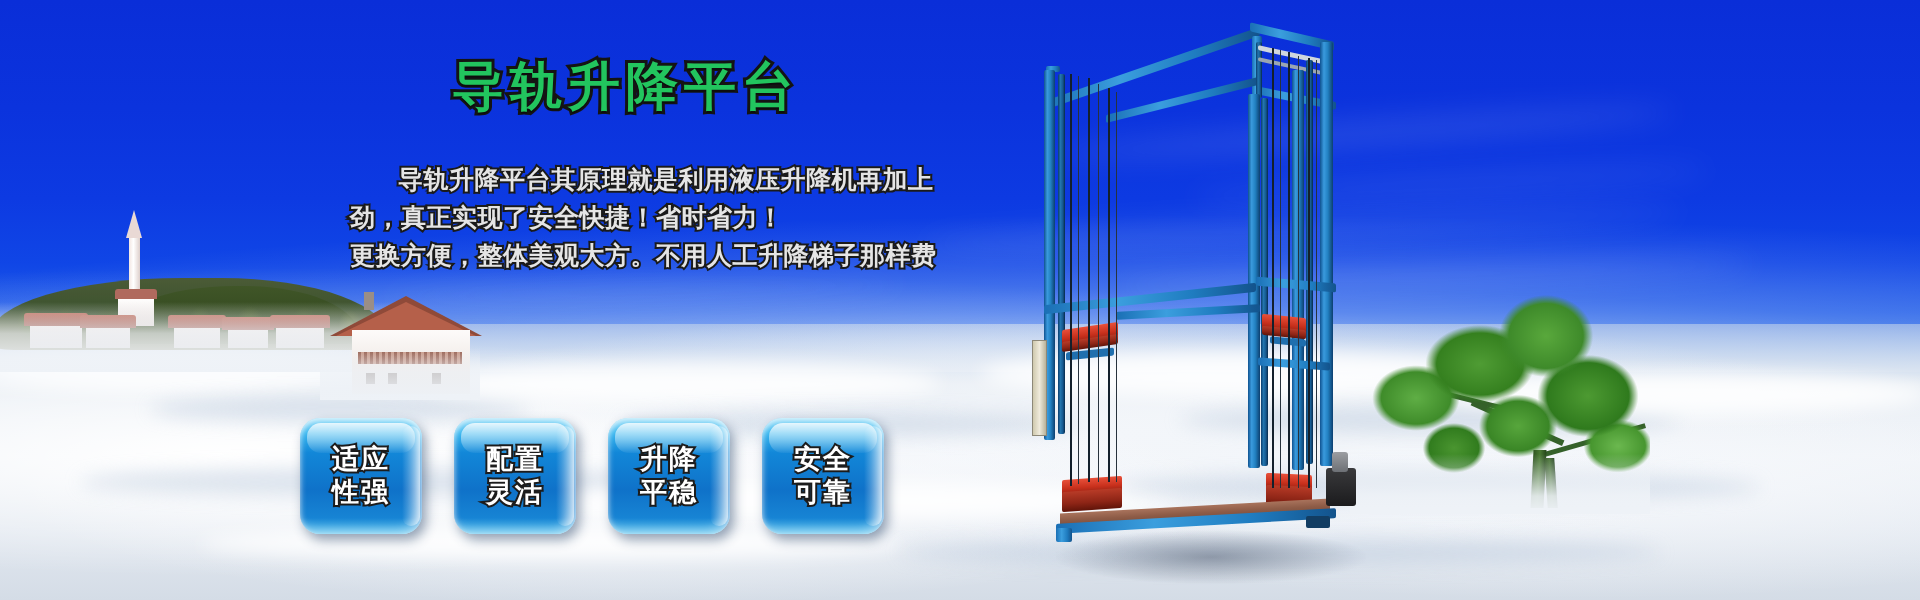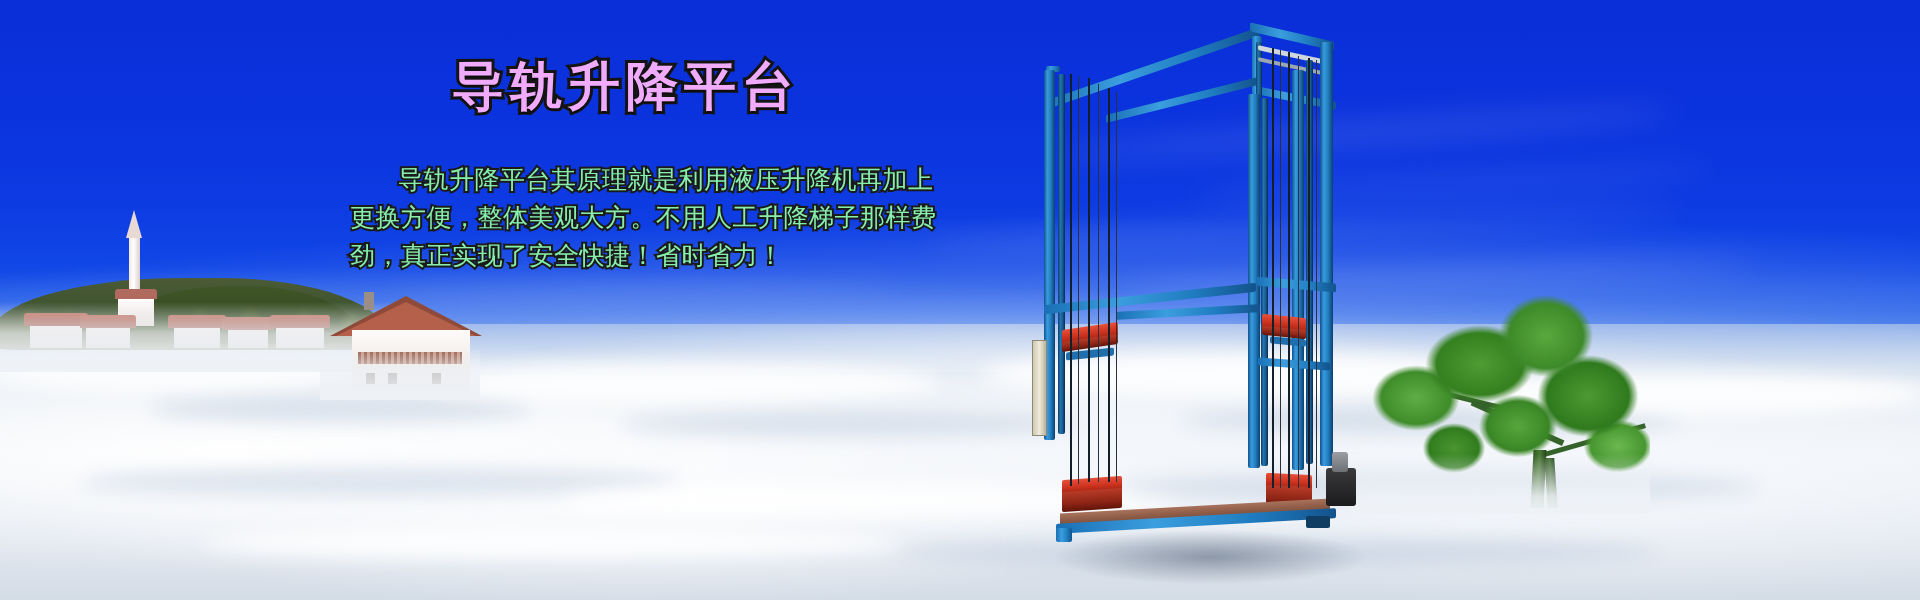--- a/index.html
+++ b/index.html
@@ -134,28 +134,28 @@
   .cable{position:absolute;width:2px;background:#13202c;}
   .cable.thin{width:1px;background:#27323d;}
   .deck{position:absolute;background:linear-gradient(to bottom,#a9735c 0%,#8e5c47 50%,#7a4c3a 100%);}
   .ctrlbox{position:absolute;background:linear-gradient(to right,#cfc9ae,#efeadb 50%,#b9b29a);border:1px solid #8d8878;}
   .motor{position:absolute;background:linear-gradient(to bottom,#3a3a3c,#1b1b1d);border-radius:3px;}
   .shadowpad{position:absolute;background:radial-gradient(ellipse at center,rgba(60,72,92,.45) 0%,rgba(60,72,92,0) 72%);}
 
   
   .title{
     position:absolute;left:452px;top:52px;
-    font-size:52px;font-weight:bold;letter-spacing:6px;color:#f0abfc;
+    font-size:52px;font-weight:bold;letter-spacing:6px;color:#22c55e;
     -webkit-text-stroke:6px #141414;paint-order:stroke fill;
     text-shadow:0 2px 0 rgba(0,0,0,.35);
     white-space:nowrap;
   }
   .body-copy{
     position:absolute;left:350px;top:160px;width:580px;
-    font-size:25px;line-height:38px;font-weight:normal;color:#86efac;
+    font-size:25px;line-height:38px;font-weight:bold;color:#e5e5e5;
     -webkit-text-stroke:4px #1a1a1a;paint-order:stroke fill;
     letter-spacing:.5px;
   }
   .body-copy p{margin:0;white-space:nowrap;}
   .body-copy p.indent{text-indent:48px;}
 
   
   .buttons{position:absolute;left:300px;top:418px;display:flex;gap:32px;}
   .fbtn{
     position:relative;width:122px;height:116px;border-radius:20px;
@@ -305,18 +305,44 @@
 
     <div class="ctrlbox" style="left:12px;top:332px;width:15px;height:96px;"></div>
     <div class="motor" style="left:306px;top:460px;width:30px;height:38px;"></div>
     <div class="motor" style="left:312px;top:444px;width:16px;height:20px;background:linear-gradient(to bottom,#9b9da1,#6d7075);"></div>
   </div>
 
   <div class="title">导轨升降平台</div>
 
   <div class="body-copy">
     <p class="indent">导轨升降平台其原理就是利用液压升降机再加上</p>
+    <p>劲，真正实现了安全快捷！省时省力！</p>
     <p>更换方便，整体美观大方。不用人工升降梯子那样费</p>
-    <p>劲，真正实现了安全快捷！省时省力！</p>
-  </div>
-
+  </div>
+
+  <div class="buttons">
+    <div class="fbtn">
+      <div class="lbl">
+        <span>适应</span><br>
+        <span>性强</span>
+      </div>
+    </div>
+    <div class="fbtn">
+      <div class="lbl">
+        <span>配置</span><br>
+        <span>灵活</span>
+      </div>
+    </div>
+    <div class="fbtn">
+      <div class="lbl">
+        <span>升降</span><br>
+        <span>平稳</span>
+      </div>
+    </div>
+    <div class="fbtn">
+      <div class="lbl">
+        <span>安全</span><br>
+        <span>可靠</span>
+      </div>
+    </div>
+  </div>
 
 </div>
 
 </body></html>

